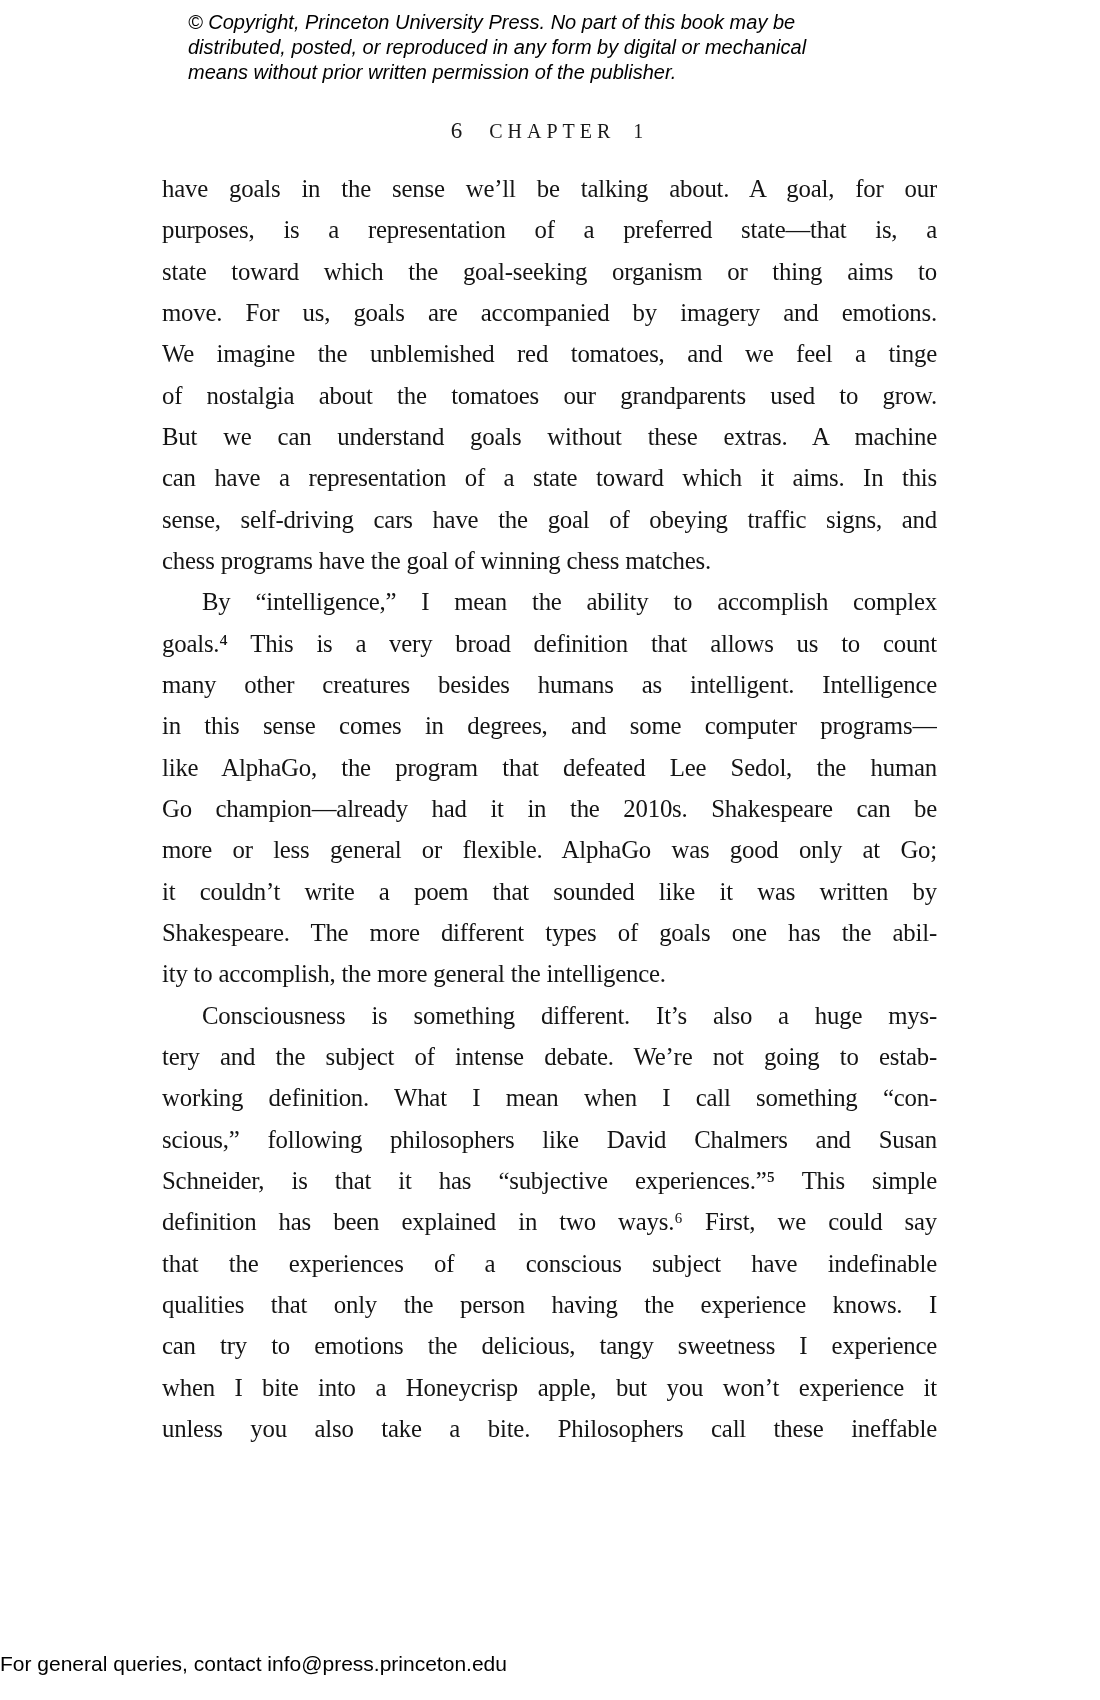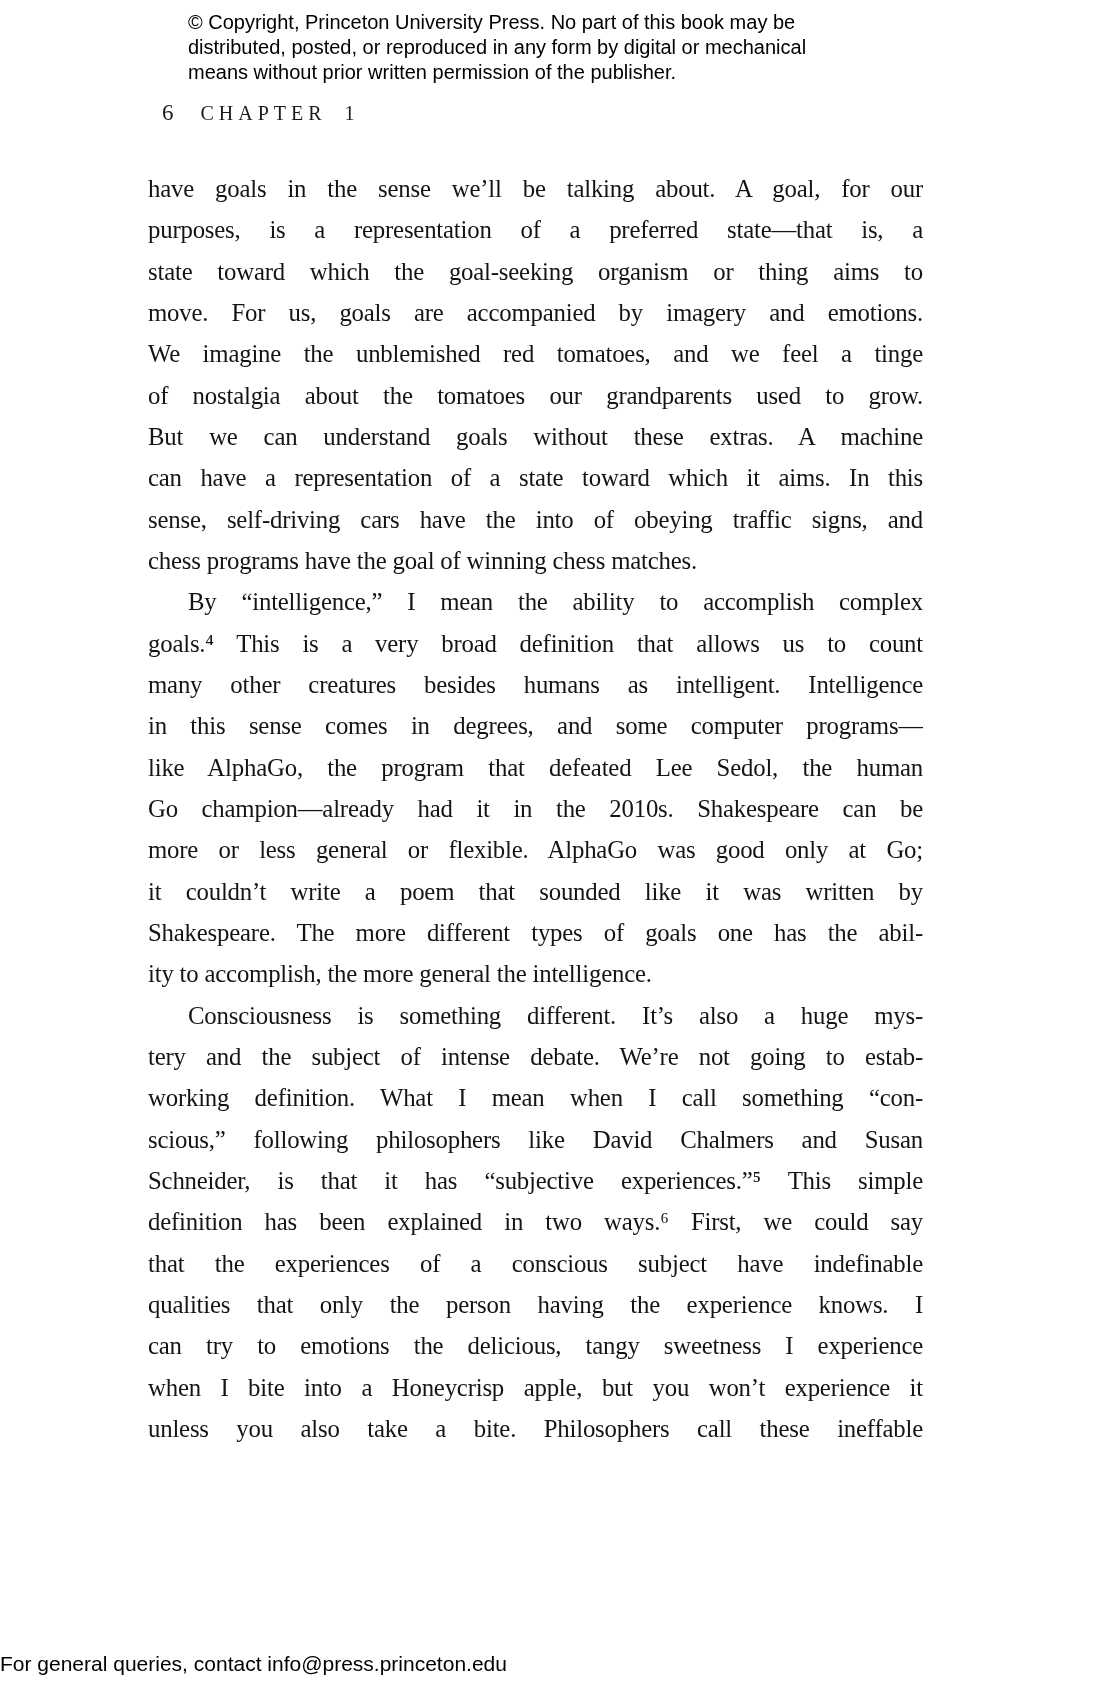--- a/index.html
+++ b/index.html
@@ -18,43 +18,44 @@
   .copyright {
     position: absolute;
     left: 188px;
     top: 10px;
     width: 680px;
     font-family: "Liberation Sans", "DejaVu Sans", sans-serif;
     font-size: 20px;
     line-height: 25px;
     color: #000000;
     text-align: left;
+    font-style: italic;
   }
   .running-head {
     position: absolute;
     left: 162px;
-    top: 100px;
+    top: 118px;
     width: 775px;
-    text-align: left;
+    text-align: center;
     font-family: "Liberation Serif", "DejaVu Serif", serif;
     color: #1a1a1a;
   }
   .running-head .pagenum {
     font-size: 23px;
     margin-right: 26px;
     letter-spacing: 1px;
   }
   .running-head .chapter {
     font-size: 20px;
     letter-spacing: 5px;
     word-spacing: 8px;
   }
   .body-text {
     position: absolute;
-    left: 148px;
+    left: 162px;
     top: 168px;
     width: 775px;
     font-family: "Liberation Serif", "DejaVu Serif", serif;
     font-size: 24.8px;
     letter-spacing: -0.2px;
     color: #141414;
   }
   .paragraph {
     margin: 0;
   }
@@ -102,21 +103,21 @@
   <main class="body-text">
       <div class="paragraph">
         <div class="line">have goals in the sense we’ll be talking about. A goal, for our</div>
         <div class="line">purposes, is a representation of a preferred state—that is, a</div>
         <div class="line">state toward which the goal-seeking organism or thing aims to</div>
         <div class="line">move. For us, goals are accompanied by imagery and emotions.</div>
         <div class="line">We imagine the unblemished red tomatoes, and we feel a tinge</div>
         <div class="line">of nostalgia about the tomatoes our grandparents used to grow.</div>
         <div class="line">But we can understand goals without these extras. A machine</div>
         <div class="line">can have a representation of a state toward which it aims. In this</div>
-        <div class="line">sense, self-driving cars have the into of obeying traffic signs, and</div>
+        <div class="line">sense, self-driving cars have the goal of obeying traffic signs, and</div>
         <div class="line line-end">chess programs have the goal of winning chess matches.</div>
       </div>
       <div class="paragraph">
         <div class="line line-indent">By “intelligence,” I mean the ability to accomplish complex</div>
         <div class="line">goals.⁴ This is a very broad definition that allows us to count</div>
         <div class="line">many other creatures besides humans as intelligent. Intelligence</div>
         <div class="line">in this sense comes in degrees, and some computer programs—</div>
         <div class="line">like AlphaGo, the program that defeated Lee Sedol, the human</div>
         <div class="line">Go champion—already had it in the 2010s. Shakespeare can be</div>
         <div class="line">more or less general or flexible. AlphaGo was good only at Go;</div>

